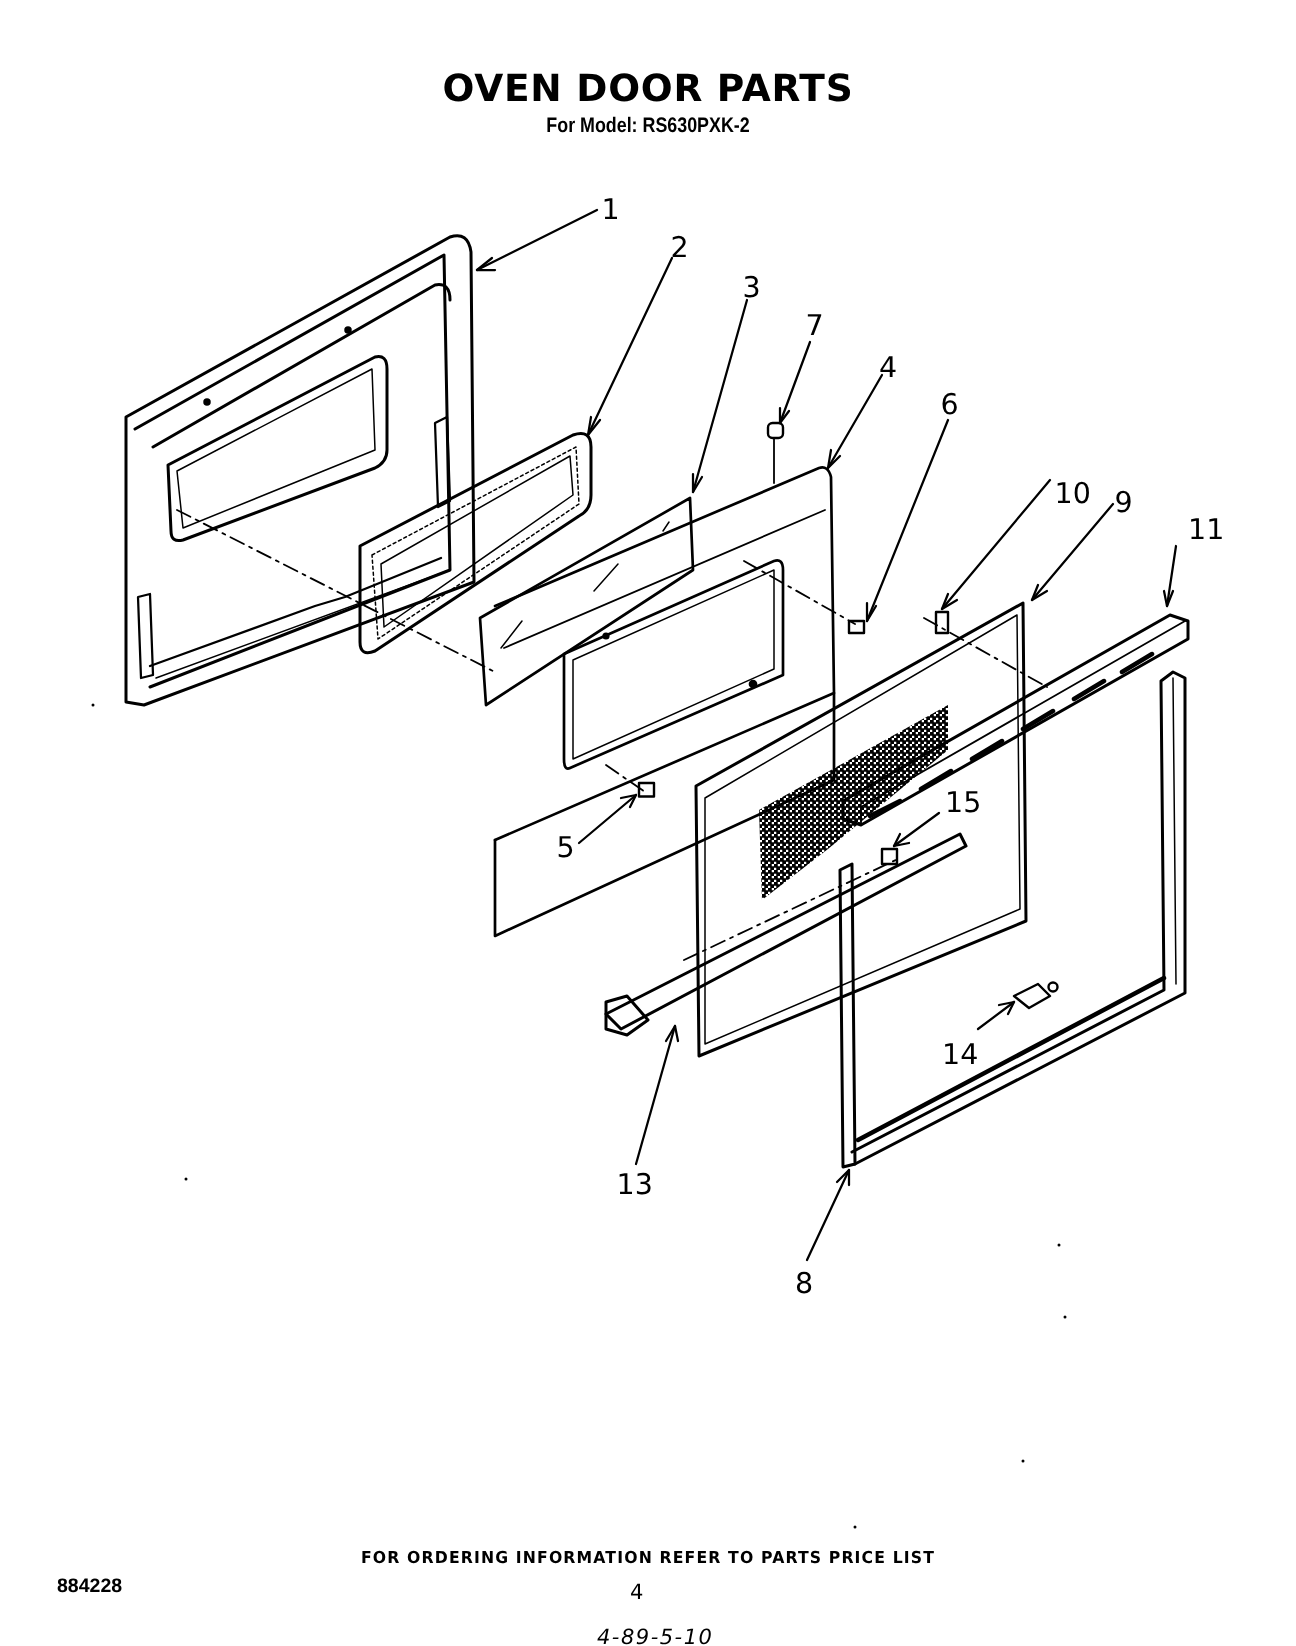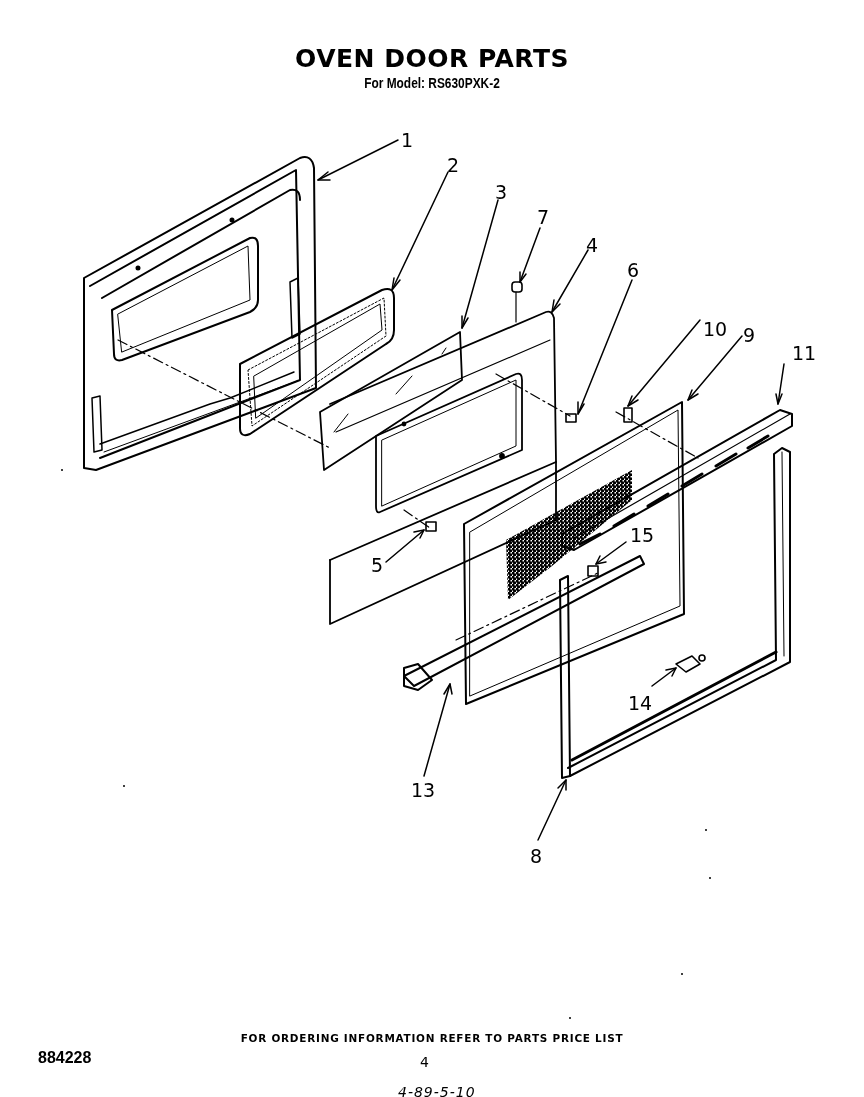--- a/index.html
+++ b/index.html
@@ -3,21 +3,21 @@
   <meta charset="utf-8">
   <style>
     html, body { margin: 0; padding: 0; background: #ffffff; }
     body { width: 864px; height: 1097px; position: relative; overflow: hidden; font-family: "Liberation Sans", sans-serif; color: #000; }
     .title { position: absolute; left: 0; width: 864px; top: 44px; text-align: center; font-family: "DejaVu Sans", sans-serif; font-weight: bold; font-size: 25px; letter-spacing: 0.5px; }
     .subtitle { position: absolute; left: 0; width: 864px; top: 75px; text-align: center; font-family: "Liberation Sans", sans-serif; font-weight: bold; font-size: 14px; transform: scaleX(0.85); }
     .diagram { position: absolute; left: 0; top: 0; width: 864px; height: 1097px; }
     .callout { position: absolute; font-family: "DejaVu Sans", sans-serif; font-size: 19px; line-height: 19px; font-weight: normal; }
     .footer-note { position: absolute; left: 0; width: 864px; top: 1032px; text-align: center; font-family: "DejaVu Sans", sans-serif; font-weight: bold; font-size: 11px; letter-spacing: 0.8px; transform: scaleX(0.95); }
     .page-number { position: absolute; left: 420px; top: 1054px; font-family: "DejaVu Sans", sans-serif; font-size: 14px; }
-    .doc-number { position: absolute; left: 38px; top: 1049px; font-family: "Liberation Sans", sans-serif; font-weight: bold; font-size: 16px; }
+    .doc-number { position: absolute; left: 38px; top: 1049px; font-family: "Liberation Sans", sans-serif; font-weight: bold; font-size: 13px; }
     .handwritten { position: absolute; left: 398px; top: 1084px; font-family: "DejaVu Sans", sans-serif; font-style: italic; font-size: 14px; letter-spacing: 1px; }
   </style>
 </head>
 <body>
 
 <div class="title">OVEN DOOR PARTS</div>
 <div class="subtitle">For Model: RS630PXK-2</div>
 
 <svg class="diagram" viewBox="0 0 864 1097" xmlns="http://www.w3.org/2000/svg" fill="none" stroke="#000" stroke-linecap="round" stroke-linejoin="round">
 

